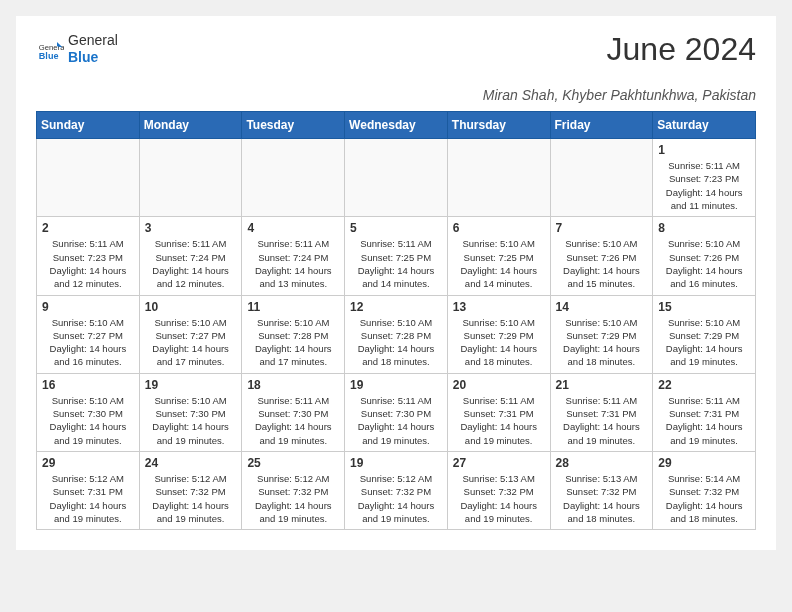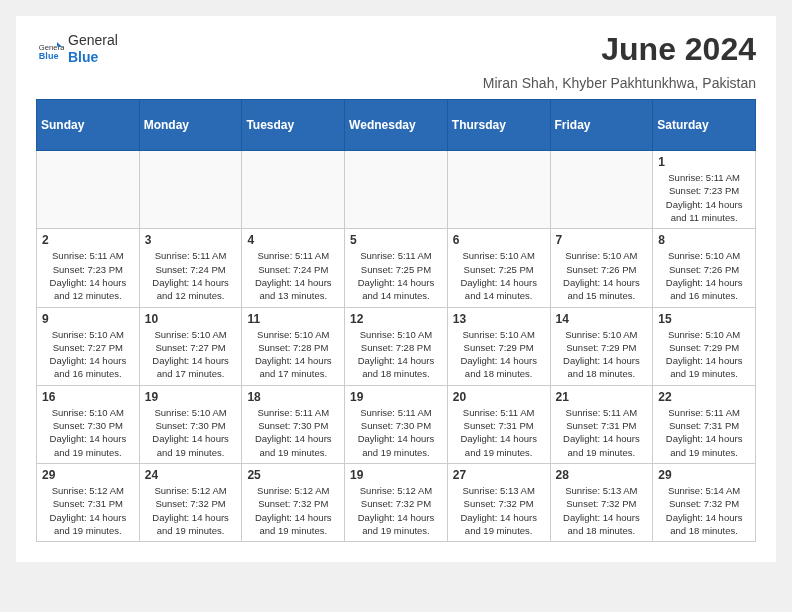--- a/index.html
+++ b/index.html
@@ -34,40 +34,41 @@
     }
     .logo-text .general { color: #333; font-weight: normal; }
     .logo-text .blue { color: #1a73c9; font-weight: bold; }
     .logo-icon {
       width: 28px;
       height: 28px;
     }
     .title-block { text-align: right; }
     .cal-title {
       font-size: 32px;
-      font-weight: bold;
+      font-weight: normal;
       color: #333;
       line-height: 1.1;
     }
     .cal-subtitle {
       font-size: 14px;
       color: #555;
-      margin-top: 8px;
+      margin-top: 20px;
+      font-style: italic;
     }
     table {
       width: 100%;
       border-collapse: collapse;
       table-layout: fixed;
     }
     thead tr th {
       background: #2a6ab5;
       color: #fff;
       font-size: 12px;
       font-weight: bold;
-      padding: 18px 4px;
+      padding: 6px 4px;
       text-align: left;
       border: 1px solid #1a5a9f;
     }
     tbody tr td {
       border: 1px solid #ccc;
       vertical-align: top;
       padding: 4px 5px;
       font-size: 10px;
       color: #333;
       height: 72px;

